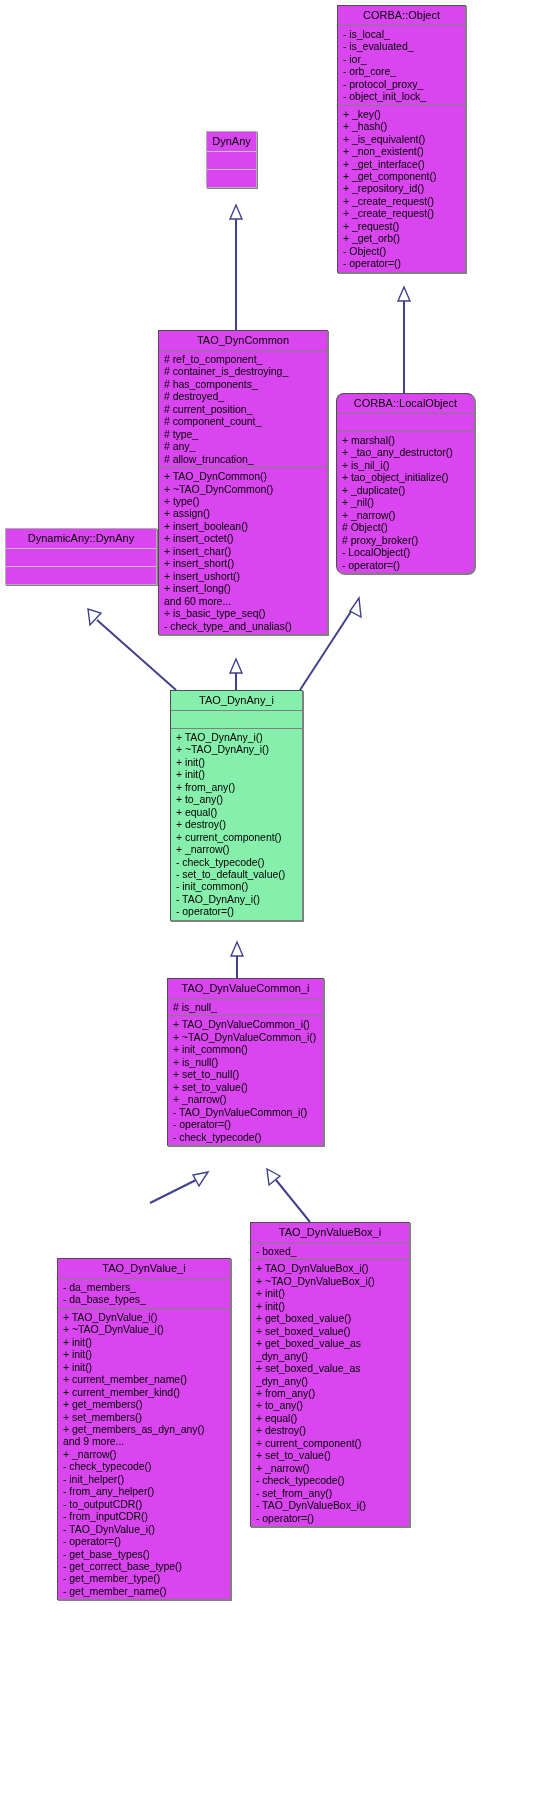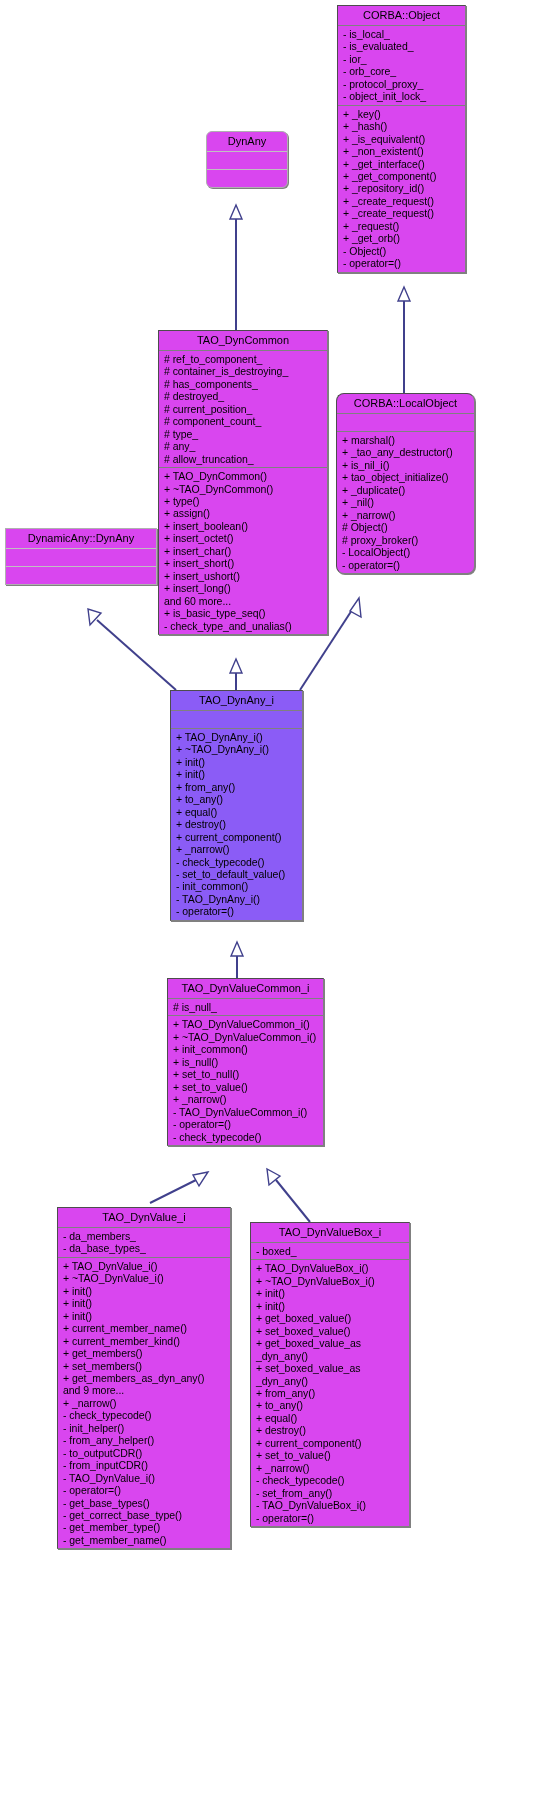--- a/index.html
+++ b/index.html
@@ -31,21 +31,21 @@
   .node {
     position: absolute;
     box-sizing: border-box;
     background: #d946ef;
     border: 1px solid #808080;
     border-top-color: #4d4d4d;
     border-left-color: #4d4d4d;
     box-shadow: 1px 1px 0 0 #808080;
   }
   .node.filled {
-    background: #8b5cf6;
+    background: #86efac;
   }
   .node.faint {
     border-color: #b0b0b0;
   }
   .node-title {
     text-align: center;
     font-size: 11px;
     line-height: 13px;
     padding: 3px 4px 3px 4px;
     color: #000000;
@@ -146,21 +146,21 @@
       <div class="member">+ _repository_id()</div>
       <div class="member">+ _create_request()</div>
       <div class="member">+ _create_request()</div>
       <div class="member">+ _request()</div>
       <div class="member">+ _get_orb()</div>
       <div class="member">- Object()</div>
       <div class="member">- operator=()</div>
     </div>
   </div>
 
-  <div class="node faint" style="left:206px; top:131px; width:82px;border-radius:6px;">
+  <div class="node faint" style="left:206px; top:131px; width:51px;">
     <div class="node-title">DynAny</div>
     <div class="sep"></div>
     <div class="compartment empty"></div>
     <div class="sep"></div>
     <div class="compartment empty"></div>
   </div>
 
   <div class="node" style="left:158px; top:330px; width:170px;">
     <div class="node-title">TAO_DynCommon</div>
     <div class="sep"></div>
@@ -259,21 +259,21 @@
       <div class="member">+ is_null()</div>
       <div class="member">+ set_to_null()</div>
       <div class="member">+ set_to_value()</div>
       <div class="member">+ _narrow()</div>
       <div class="member">- TAO_DynValueCommon_i()</div>
       <div class="member">- operator=()</div>
       <div class="member">- check_typecode()</div>
     </div>
   </div>
 
-  <div class="node" style="left:57px; top:1207px; width:174px;">
+  <div class="node" style="left:57px; top:1258px; width:174px;">
     <div class="node-title">TAO_DynValue_i</div>
     <div class="sep"></div>
     <div class="compartment">
       <div class="member">- da_members_</div>
       <div class="member">- da_base_types_</div>
     </div>
     <div class="sep"></div>
     <div class="compartment">
       <div class="member">+ TAO_DynValue_i()</div>
       <div class="member">+ ~TAO_DynValue_i()</div>

